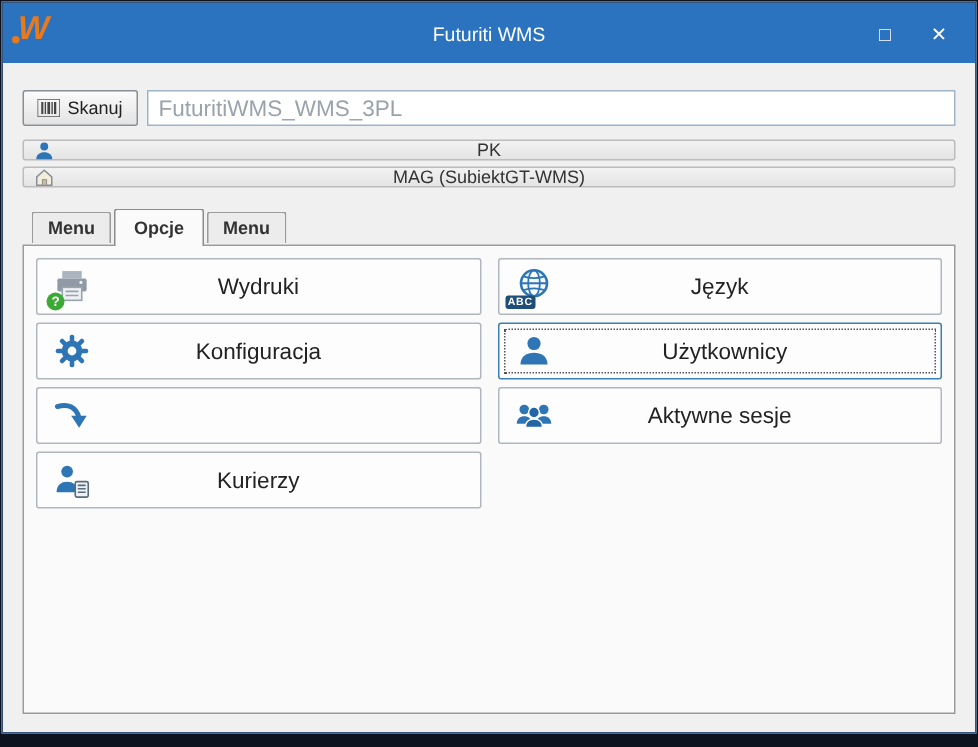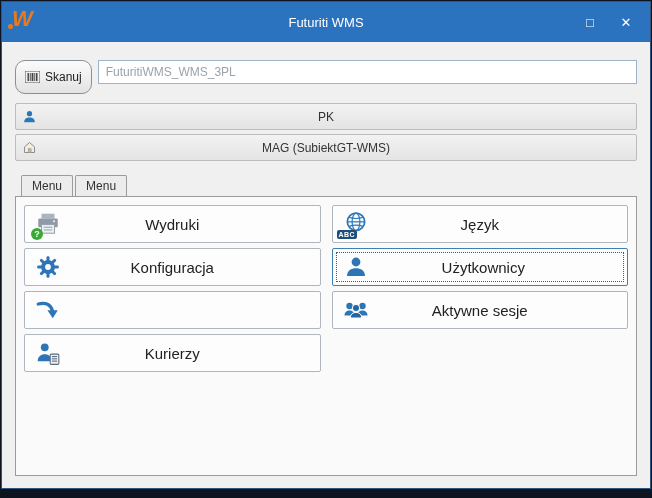--- a/index.html
+++ b/index.html
@@ -13,34 +13,34 @@
   .logo { position:absolute; left:10px; top:6px; color:#e87a1e; font-size:22px; font-weight:bold; font-style:italic; line-height:1; }
   .logo::after { content:""; position:absolute; left:-4px; bottom:1px; width:5px; height:5px; background:#e87a1e; border-radius:50%; }
   .win-title { position:absolute; left:0; right:0; text-align:center; color:#ffffff; font-size:13px; }
   .win-controls { position:absolute; right:6px; top:0; height:100%; display:flex; align-items:center; }
   .win-ctrl { width:36px; height:100%; display:flex; align-items:center; justify-content:center; color:#ffffff; font-size:13px; cursor:default; }
 
   
   .client { flex:1; display:flex; flex-direction:column; padding:18px 13px 12px; overflow:hidden; }
 
   .toolbar-row { display:flex; gap:6px; margin-bottom:9px; }
-  .scan-btn { display:flex; align-items:center; gap:5px; height:34px; padding:0 9px;
-              background:linear-gradient(#fbfbfb,#e3e3e3); border:1px solid #888f96; border-radius:10px;
+  .scan-btn { display:flex; align-items:center; gap:5px; height:24px; padding:0 9px;
+              background:linear-gradient(#fbfbfb,#e3e3e3); border:1px solid #888f96; border-radius:2px;
               font-size:12px; color:#222; font-family:inherit; }
   .scan-input { flex:1; height:24px; border:1px solid #9fb3c6; background:#ffffff; padding:8px 7px;
-                font-size:12px; color:#a21caf; font-family:inherit; }
+                font-size:15px; color:#a21caf; font-family:inherit; }
   .scan-input::placeholder { color:#9aa3ab; }
 
-  .info-bar { position:relative; height:27px; margin-bottom:4px;
+  .info-bar { position:relative; height:14px; margin-bottom:4px;
               background:linear-gradient(#f2f2f2,#e4e4e4); border:1px solid #bcbcbc; border-radius:2px;
               display:flex; align-items:center; padding-left:6px; }
   .info-bar .bar-label { position:absolute; left:0; right:0; text-align:center; font-size:12px; color:#333; }
 
   
-  .tabs { display:flex; align-items:center; margin-top:10px; padding-left:6px; position:relative; z-index:2; }
+  .tabs { display:flex; align-items:center; margin-top:10px; padding-left:6px; position:relative; z-index:2;font-weight:bold; }
   .tab { padding:3px 10px 3px; margin-right:2px; font-size:12px; color:#333;
          background:#ececec; border:1px solid #9b9b9b; border-bottom:none; border-radius:2px 2px 0 0; cursor:default; }
   .tab.active { background:#fafafa; padding:5px 12px 5px; margin-bottom:-1px; border-color:#8c8c8c; }
 
   .panel { flex:1; border:1px solid #9b9b9b; background:#fafafa; padding:8px 8px; position:relative; z-index:1; }
   .grid { display:grid; grid-template-columns:1fr 1fr; gap:5px 11px; }
   .gbtn { position:relative; height:38px; background:#fdfdfd; border:1px solid #afb6bd; border-radius:2px;
           display:flex; align-items:center; cursor:default; font-family:inherit; }
   .gbtn .icon-wrap { position:absolute; left:8px; top:50%; transform:translateY(-50%);
                      width:30px; height:30px; display:flex; align-items:center; justify-content:center; }
@@ -103,20 +103,21 @@
           <svg width="15" height="15" viewBox="0 0 24 24">
             <path d="M4 11 L12 4 L20 11 V20 H4 Z" fill="#f3eddc" stroke="#8a8f96" stroke-width="1.6"></path>
             <rect x="10" y="14" width="4.5" height="6" fill="#cdbd8d" stroke="#8a8f96" stroke-width="1"></rect>
           </svg>
         </span>
         <span class="bar-label">MAG (SubiektGT-WMS)</span>
       </div>
 
       <div class="tabs">
         <div class="tab">Menu</div>
+        <div class="tab active">Opcje</div>
         <div class="tab">Menu</div>
       </div>
 
       <div class="panel">
         <div class="grid">
 
           <button class="gbtn">
             <span class="icon-wrap">
               <svg width="26" height="26" viewBox="0 0 24 24">
                 <rect x="6" y="2.5" width="12" height="4.5" fill="#aab4be"></rect>

